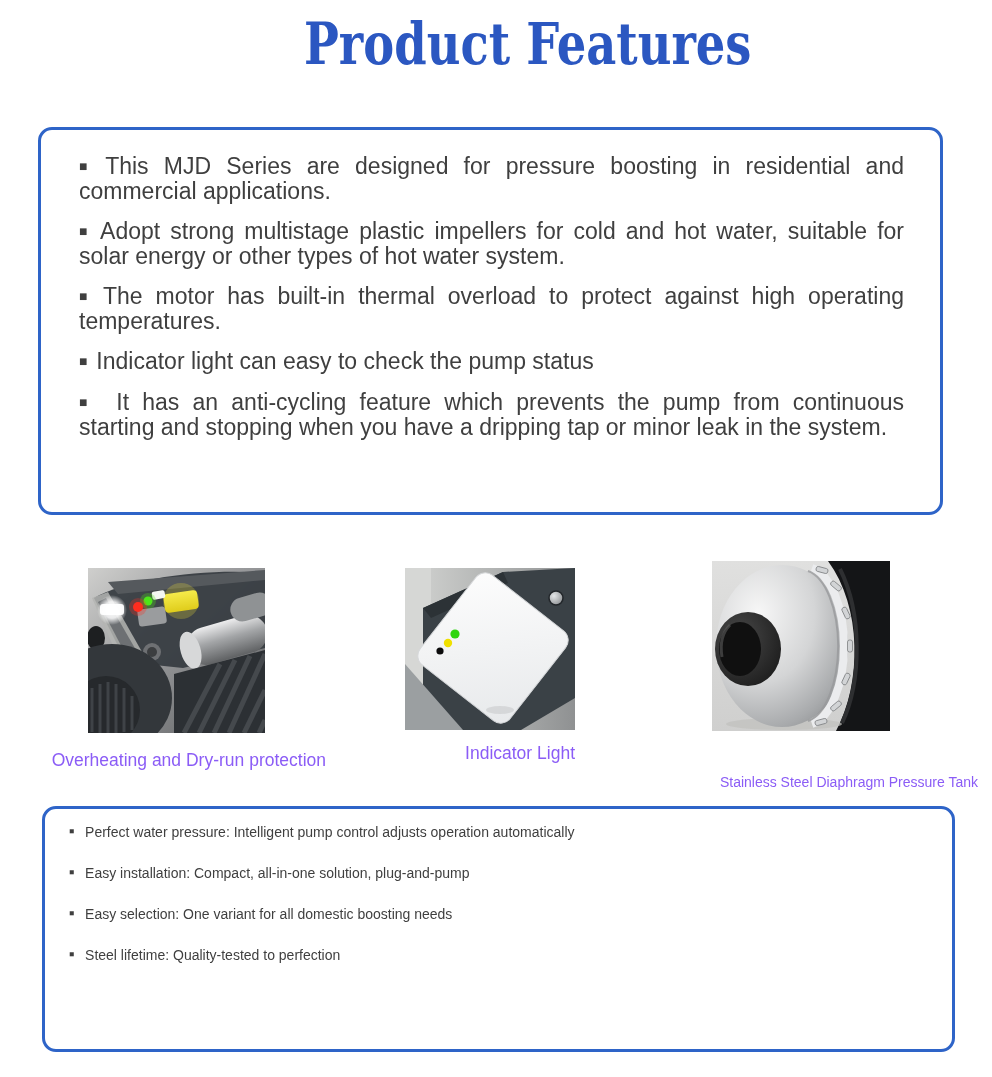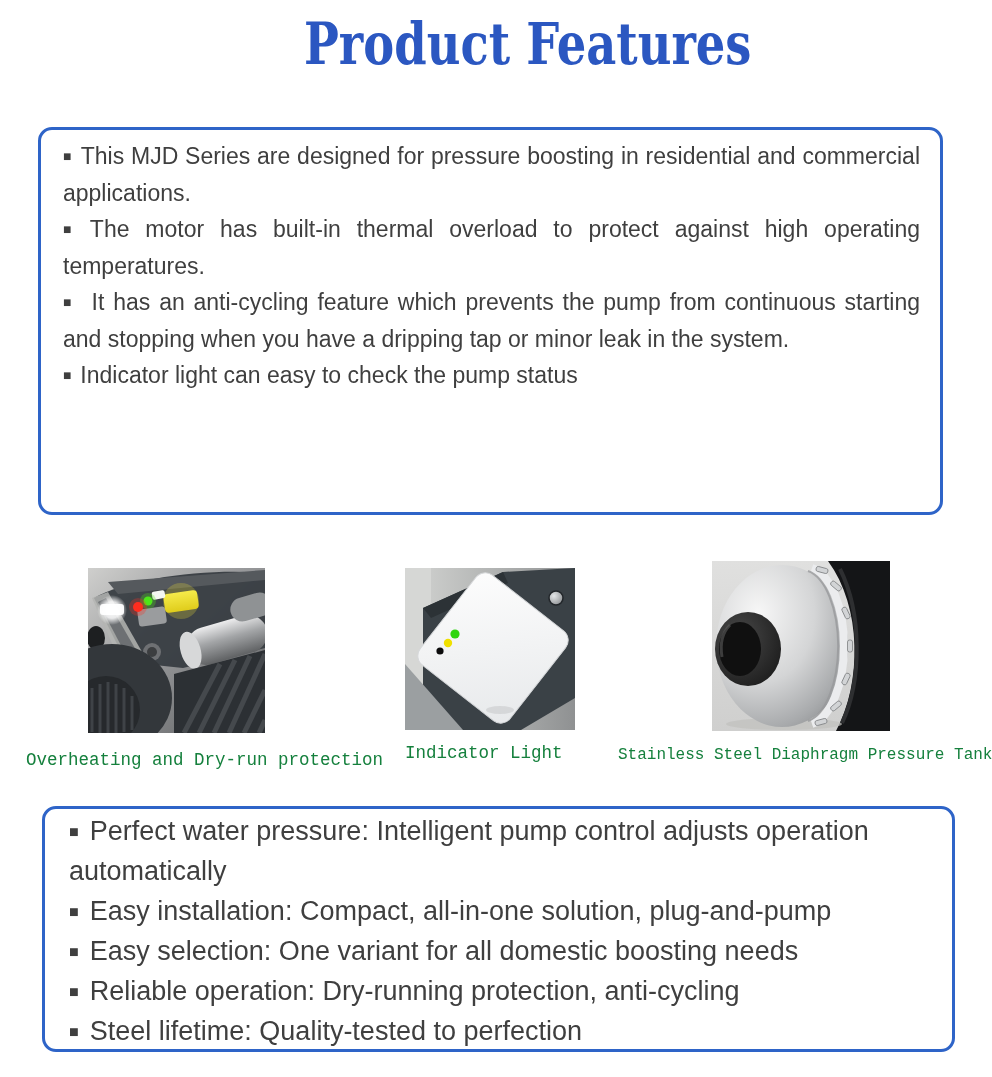--- a/index.html
+++ b/index.html
@@ -33,33 +33,33 @@
     box-sizing: border-box;
     border: 3px solid #2E64C8;
     border-radius: 14px;
     background: #fff;
   }
   .box-features {
     left: 38px; top: 127px; width: 905px; height: 388px;
     padding: 8px 20px 8px 22px;
   }
   .box-features p {
-    margin: 0;
+    margin: 16px;
     font-size: 23px;
-    line-height: 36px;
+    line-height: 24px;
     color: #3F3F3F;
     text-align: justify;
   }
   .box-benefits {
     left: 42px; top: 806px; width: 913px; height: 246px;
     padding: 2px 20px 2px 24px;
   }
   .box-benefits p {
     margin: 0;
-    font-size: 27px;
+    font-size: 14px;
     line-height: 40px;
     color: #3F3F3F;
     text-align: left;
   }
   .bullet {
     font-size: 0.60em;
     vertical-align: 3px;
     margin-right: 9px;
     color: #3F3F3F;
   }
@@ -67,45 +67,45 @@
 
   
   .fig { position: absolute; overflow: hidden; }
   .fig svg { display: block; }
   .fig-1 { left: 88px;  top: 568px; width: 177px; height: 165px; }
   .fig-2 { left: 405px; top: 568px; width: 170px; height: 162px; }
   .fig-3 { left: 712px; top: 561px; width: 178px; height: 170px; }
 
   .caption {
     position: absolute;
-    color: #15803d;
-    text-align: left;
+    color: #8b5cf6;
+    text-align: right;
     white-space: nowrap;
     font-size: 17.5px;
     line-height: 22px;
-    font-family: Liberation Mono, monospace;
   }
   .cap-1 { left: 26px;  top: 749px; width: 300px; }
   .cap-2 { left: 405px; top: 742px; width: 170px; }
-  .cap-3 { left: 618px; top: 744px; width: 360px; font-size: 16px; }
+  .cap-3 { left: 618px; top: 771px; width: 360px; font-size: 14px; }
 </style>
 </head>
 <body>
 
 <div class="page">
 
   <div class="title-wrap">
     <span class="title">Product Features</span>
   </div>
 
   <div class="box box-features">
     <p><span class="bullet">■</span><span>This MJD Series are designed for pressure boosting in residential and commercial applications.</span></p>
+    <p><span class="bullet">■</span><span>Adopt strong multistage plastic impellers for cold and hot water, suitable for solar energy or other types of hot water system.</span></p>
     <p><span class="bullet">■</span><span>The motor has built-in thermal overload to protect against high operating temperatures.</span></p>
+    <p><span class="bullet">■</span><span>Indicator light can easy to check the pump status</span></p>
     <p><span class="bullet">■</span> <span>It has an anti-cycling feature which prevents the pump from continuous starting and stopping when you have a dripping tap or minor leak in the system.</span></p>
-    <p><span class="bullet">■</span><span>Indicator light can easy to check the pump status</span></p>
   </div>
 
   <div class="fig fig-1">
     <svg width="177" height="165" viewBox="0 0 177 165" xmlns="http://www.w3.org/2000/svg">
       <defs>
         <linearGradient id="bg1" x1="0" y1="0" x2="1" y2="1">
           <stop offset="0" stop-color="#cfcfcd"></stop>
             <stop offset="0.45" stop-color="#97989a"></stop>
             <stop offset="1" stop-color="#5c5e60"></stop>
         </linearGradient>
@@ -258,17 +258,16 @@
   </div>
 
   <div class="caption cap-1">Overheating and Dry-run protection</div>
   <div class="caption cap-2">Indicator Light</div>
   <div class="caption cap-3">Stainless Steel Diaphragm Pressure Tank</div>
 
   <div class="box box-benefits">
     <p><span class="bullet">■</span><span>Perfect water pressure: Intelligent pump control adjusts operation automatically</span></p>
     <p><span class="bullet">■</span><span>Easy installation: Compact, all-in-one solution, plug-and-pump</span></p>
     <p><span class="bullet">■</span><span>Easy selection: One variant for all domestic boosting needs</span></p>
-    <p><span class="bullet">■</span><span>Reliable operation: Dry-running protection, anti-cycling</span></p>
     <p><span class="bullet">■</span><span>Steel lifetime: Quality-tested to perfection</span></p>
   </div>
 
 </div>
 
 </body></html>

